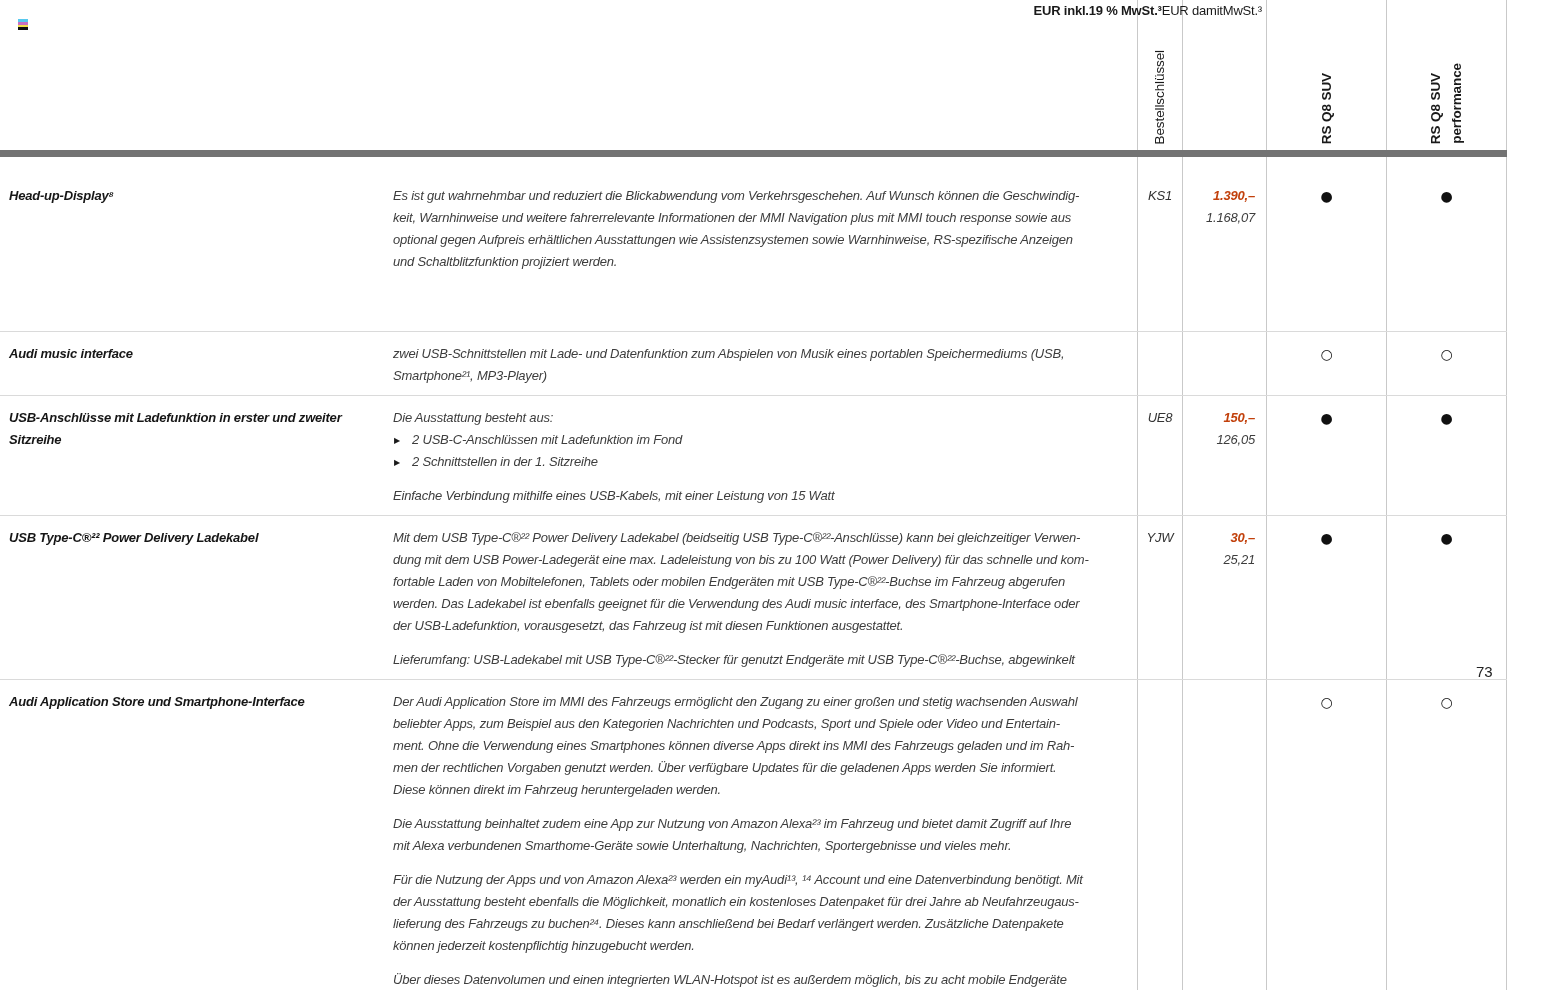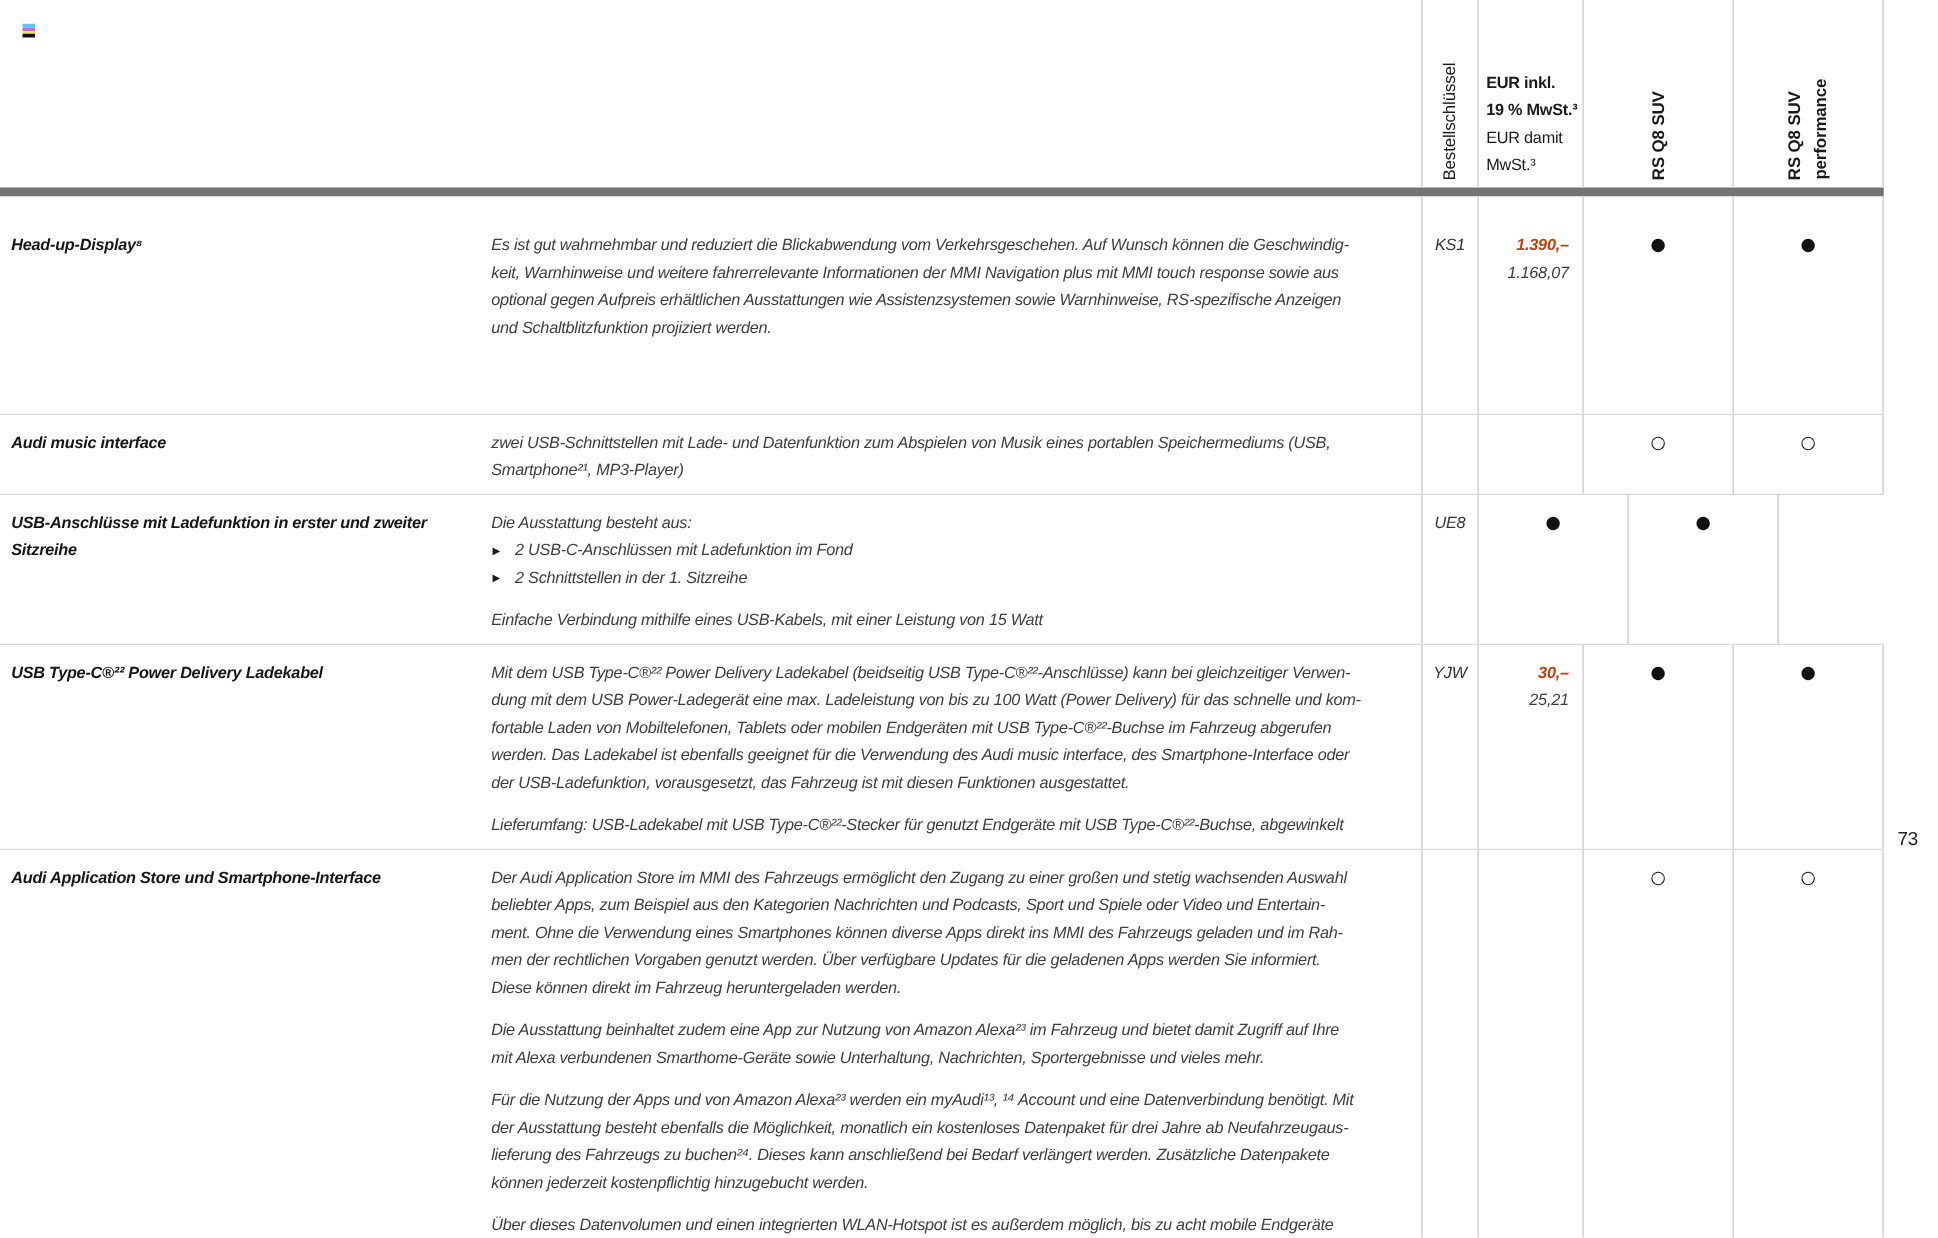--- a/index.html
+++ b/index.html
@@ -40,21 +40,21 @@
     transform: rotate(180deg);
     font-size: 13.5px;
     letter-spacing: -0.1px;
     color: #1a1a1a;
     white-space: nowrap;
     line-height: 20px;
   }
   .vlabel.bold { font-weight: bold; }
   .thead .c-m2 .pair { display: flex; align-items: flex-end; gap: 1px; }
   .thead .c-price {
-    display: flex; flex-direction: column; justify-content: flex-end;
+    display: flex; justify-content: flex-end;
     text-align: left; padding: 0 4px 7px 6px;
   }
   .thead .c-price .ln { font-size: 13px; line-height: 22px; letter-spacing: -0.2px; color: #1a1a1a; white-space: nowrap; }
   .thead .c-price .ln.bold { font-weight: bold; }
 
   
   .trow { display: flex; align-items: stretch; border-top: 1px solid #dadada; }
   .trow.first { border-top: none; }
   .trow > div { padding-top: 11px; padding-bottom: 8px; font-style: italic; }
   .trow.first > div { padding-top: 28px; }
@@ -85,21 +85,21 @@
   }
   .code-val { font-size: 13px; line-height: 22px; letter-spacing: -0.2px; color: #333; }
   .price-incl { font-size: 13px; line-height: 22px; font-weight: bold; color: #c2410c; letter-spacing: -0.2px; }
   .price-excl { font-size: 13px; line-height: 22px; color: #3d3d3d; letter-spacing: -0.2px; }
   .dot {
     font-family: "DejaVu Sans", sans-serif;
     font-size: 14px; line-height: 22px; color: #111;
   }
 
   .page-number {
-    position: absolute; left: 1518px; top: 663px;
+    position: absolute; left: 1476px; top: 663px;
     font-size: 15px; color: #222; letter-spacing: -0.2px;
   }
 </style>
 </head>
 <body>
 
 <div class="color-mark">
   <div class="s1" style="background:#57c9ef"></div>
   <div class="s2" style="background:#c770c3"></div>
   <div class="s3" style="background:#f2e14b"></div>
@@ -172,20 +172,24 @@
     </div>
     <div class="c-desc desc">
       <p style="margin-bottom:0">Die Ausstattung besteht aus:</p>
       <ul>
         <li><span class="tri">▶</span><span>2 USB-C-Anschlüssen mit Ladefunktion im Fond</span></li>
         <li><span class="tri">▶</span><span>2 Schnittstellen in der 1. Sitzreihe</span></li>
       </ul>
       <p>Einfache Verbindung mithilfe eines USB-Kabels, mit einer Leistung von 15 Watt</p>
     </div>
     <div class="c-code"><span class="code-val">UE8</span></div>
+    <div class="c-price">
+      <div class="price-incl">150,–</div>
+      <div class="price-excl">126,05</div>
+    </div>
     <div class="c-m1"><span class="dot">●</span></div>
     <div class="c-m2"><span class="dot">●</span></div>
   </div>
 
   <div class="trow r4">
     <div class="c-name">
       <span class="feature-title">USB Type-C®²² Power Delivery Ladekabel</span>
     </div>
     <div class="c-desc desc">
       <p>Mit dem USB Type-C®²² Power Delivery Ladekabel (beidseitig USB Type-C®²²-Anschlüsse) kann bei gleichzeitiger Verwen-

